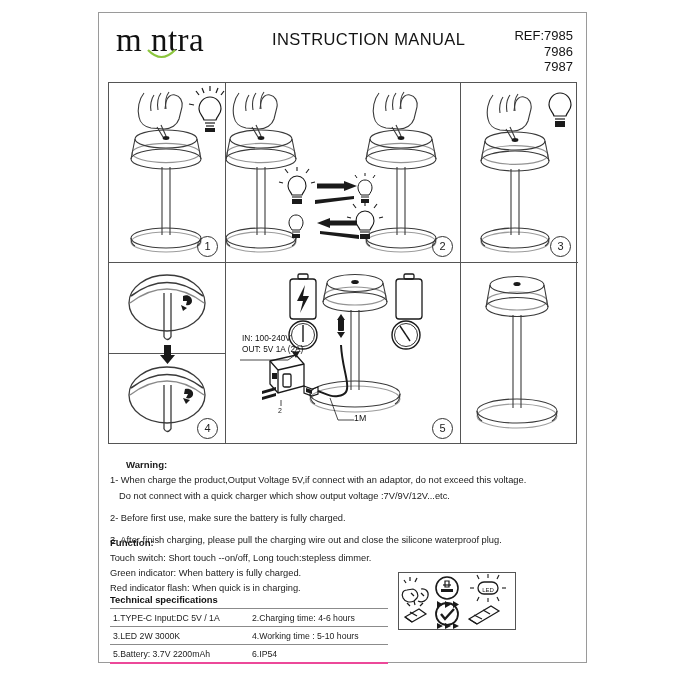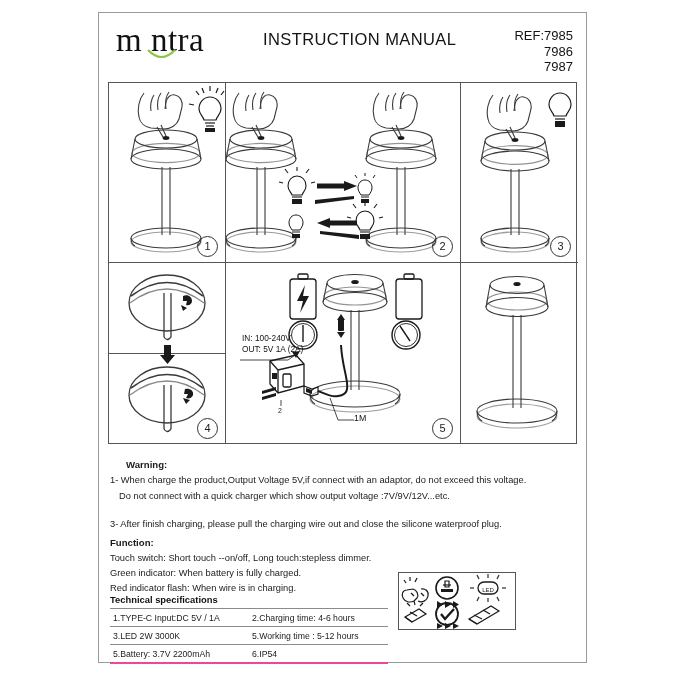--- a/index.html
+++ b/index.html
@@ -34,21 +34,21 @@
     color:#111;
     line-height:36px;
     white-space:nowrap;
   }
   .logo-arc{
     position:absolute;left:31px;top:27px;width:29px;height:13px;
     overflow:hidden;
   }
   .logo-arc svg{display:block;}
   .manual-title{
-    position:absolute;left:155px;top:12px;
+    position:absolute;left:164px;top:12px;
     font-size:16.5px;font-weight:400;letter-spacing:0.4px;
     color:#141414;white-space:nowrap;
   }
   .ref-block{
     position:absolute;right:4px;top:10px;
     text-align:right;
     font-size:13px;line-height:15.5px;color:#141414;
   }
 
   
@@ -444,42 +444,43 @@
         <ellipse cx="56" cy="21" rx="3.6" ry="2" fill="#1a1a1a"></ellipse>
       </svg>
     </div>
   </div>
 
   <div class="textblock">
     <p class="hd">Warning:</p>
     <p>1- When charge the product,Output Voltage 5V,if connect with an adaptor, do not exceed this voltage.</p>
     <p class="ind">Do not connect with a quick charger which show output voltage :7V/9V/12V...etc.</p>
     <div class="gap"></div>
+    <p>2- Before first use, make sure the battery is fully charged.</p>
     <div class="gap"></div>
     <p>3- After finish charging, please pull the charging wire out and close the silicone waterproof plug.</p>
   </div>
 
   <div class="func">
     <p class="hd">Function:</p>
     <p>Touch switch: Short touch --on/off, Long touch:stepless dimmer.</p>
     <p>Green indicator: When battery is fully charged.</p>
-    <p>Red indicator flash: When wire is in charging.</p>
+    <p>Red indicator flash: When quick is in charging.</p>
   </div>
 
   <div class="spec">
     <div class="hd">Technical specifications</div>
     <table>
       <tbody>
         <tr>
           <td>1.TYPE-C Input:DC 5V / 1A</td>
           <td class="c2">2.Charging time: 4-6 hours</td>
         </tr>
         <tr>
           <td>3.LED 2W 3000K</td>
-          <td class="c2">5.Working time : 5-12 hours</td>
+          <td class="c2">4.Working time : 5-10 hours</td>
         </tr>
         <tr>
           <td>5.Battery: 3.7V 2200mAh</td>
           <td class="c2">6.IP54</td>
         </tr>
       </tbody>
     </table>
   </div>
 
   <div class="iconbox">

